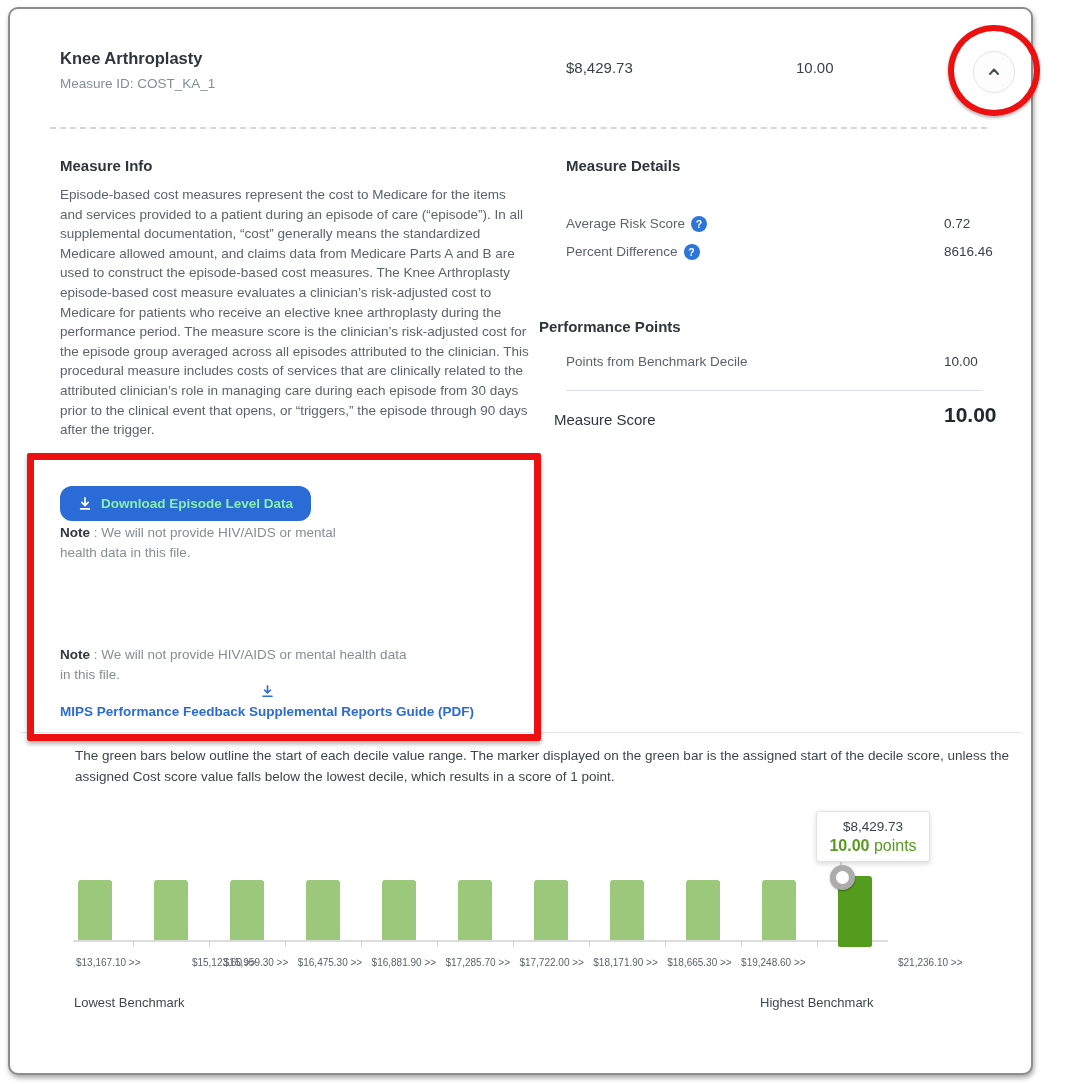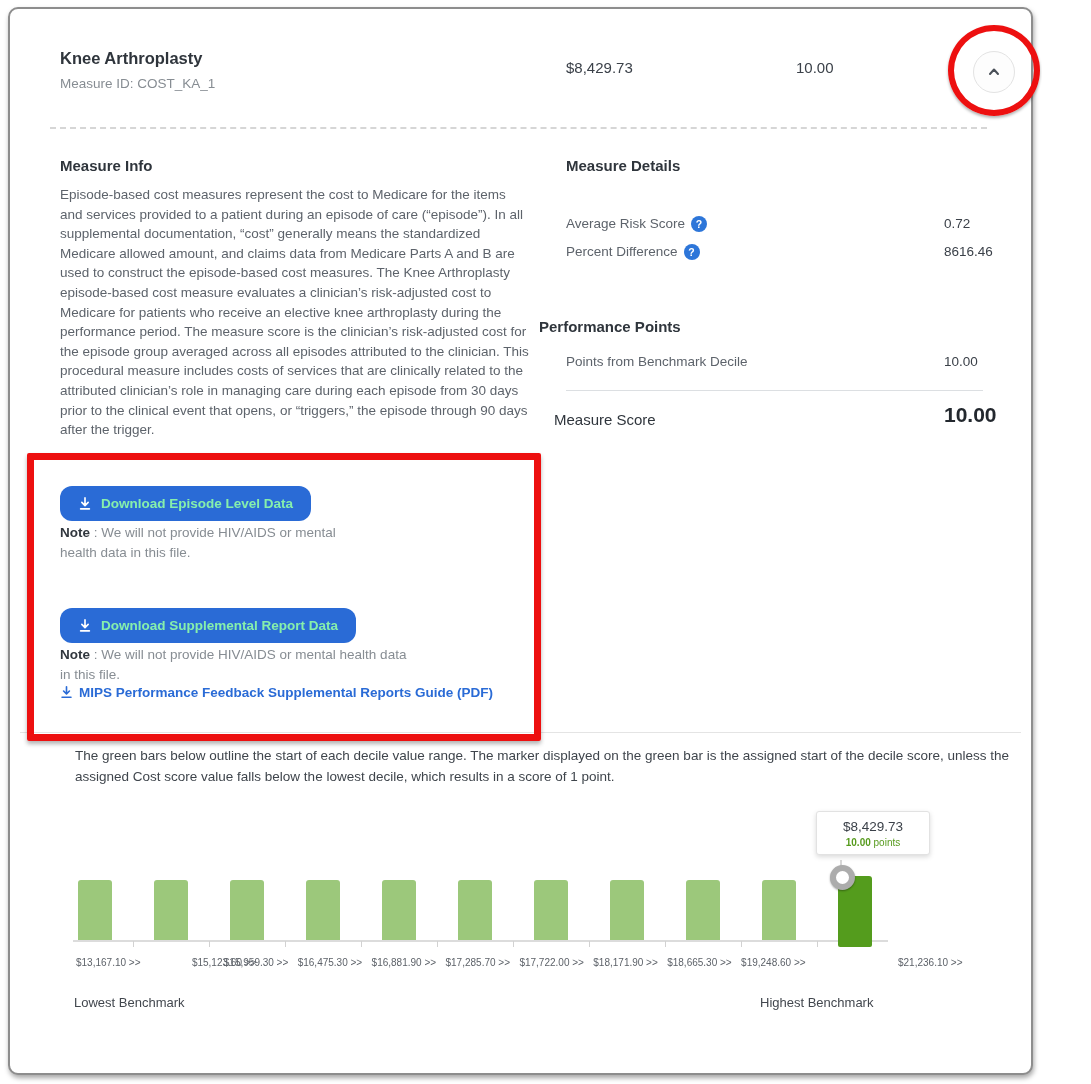--- a/index.html
+++ b/index.html
@@ -18,38 +18,38 @@
   
   .mi-h{position:absolute;left:50px;top:148px;}
   .mi-body{position:absolute;left:50px;top:176px;width:470px;font-size:13.5px;line-height:19.6px;color:#5d636b;}
   .dl-btn{position:absolute;left:50px;height:35px;background:#2a6bd6;border:none;border-radius:12px;color:#86efac;font-family:inherit;font-size:13.5px;font-weight:bold;display:flex;align-items:center;gap:9px;padding:0 18px;cursor:pointer;}
   .btn-episode{top:477px;}
   .btn-supp{top:599px;}
   .note{position:absolute;left:50px;font-size:13.5px;line-height:20px;color:#878d93;}
   .note b{color:#31373e;}
   .note-1{top:514px;width:305px;}
   .note-2{top:636px;width:350px;}
-  .guide-link{position:absolute;left:50px;top:676px;font-size:13.5px;font-weight:bold;color:#2a6bd6;display:flex;align-items:center;gap:6px;cursor:pointer;text-decoration:none;}
+  .guide-link{position:absolute;left:50px;top:676px;font-size:13.5px;font-weight:bold;color:#2a6bd6;display:flex;align-items:center;gap:6px;cursor:pointer;text-decoration:none;flex-direction:column;}
   
   .md-h{position:absolute;left:556px;top:148px;}
   .pp-h{position:absolute;left:529px;top:285px;margin-top:24px;}
   .drow{position:absolute;left:556px;width:484px;display:flex;font-size:13.5px;color:#5d636b;}
   .drow .val{position:absolute;left:378px;color:#3b4149;}
   .r1{top:179px;}.r2{top:207px;}.r3{top:235px;}
   .r4{top:317px;}.r5{top:345px;}
   .help{display:inline-flex;width:16px;height:16px;border-radius:50%;background:#2d76d9;color:#fff;font-size:10.5px;font-weight:bold;align-items:center;justify-content:center;margin-left:6px;vertical-align:-3px;cursor:pointer;}
   .score-div{position:absolute;left:556px;right:48px;top:381px;border-top:1px solid #dcdfe2;}
   .ms-label{position:absolute;left:544px;top:402px;font-size:15px;font-weight:normal;color:#2f353c;}
   .ms-value{position:absolute;left:934px;top:394px;font-size:21px;font-weight:bold;color:#23282e;}
   
   .sect-div{position:absolute;left:10px;right:10px;top:723px;border-top:1px solid #e4e4e4;}
   .chart-desc{position:absolute;left:65px;top:736px;width:980px;font-size:13.5px;line-height:21px;color:#3f454c;}
   .tooltip{position:absolute;left:806px;top:802px;width:104px;background:#fff;border:1px solid #e2e2e2;border-radius:3px;box-shadow:0 2px 5px rgba(0,0,0,.15);text-align:center;padding:7px 4px 6px;z-index:3;}
   .tt-cost{font-size:13.5px;color:#3b4149;margin-bottom:3px;}
-  .tt-pts{font-size:10px;color:#579b1e;}
+  .tt-pts{font-size:16px;color:#579b1e;}
   .tt-pts b{font-weight:bold;}
   .tt-stem{position:absolute;left:830px;top:851px;width:2px;height:9px;background:#d8d8d8;z-index:2;}
   .chart-area{position:absolute;left:63px;top:862px;width:815px;height:80px;}
   .baseline{position:absolute;left:0;top:69px;width:815px;border-top:2px solid #dcdcdc;}
   .bar{position:absolute;width:34px;top:9px;height:60px;background:#9cc87b;border-radius:3px 3px 0 0;}
   .bar.hl{top:5px;height:71px;background:#549c1d;border-radius:3px 3px 2px 2px;}
   .tick{position:absolute;top:70px;width:1px;height:6px;background:#d2d2d2;}
   .marker{position:absolute;left:820px;top:856px;width:25px;height:25px;box-sizing:border-box;border:6px solid #acacac;background:#fff;border-radius:50%;box-shadow:0 1px 2px rgba(0,0,0,.35);z-index:4;}
   .axis-labels{position:absolute;left:0;top:948px;width:1091px;height:16px;}
   .axis-label{position:absolute;font-size:10px;color:#5d6269;white-space:nowrap;text-align:center;}
@@ -87,29 +87,20 @@
       <span>
         <svg width="14" height="14" viewBox="0 0 16 16">
             <path d="M8 1v8.2M4.4 6.2L8 9.8l3.6-3.6" fill="none" stroke="#fff" stroke-width="1.9" stroke-linecap="round" stroke-linejoin="round"></path>
             <path d="M3 13.6h10" stroke="#fff" stroke-width="1.9" stroke-linecap="round"></path>
           </svg>
       </span>
       <span>Download Episode Level Data</span>
     </button>
     <div class="note note-1"><b>Note</b><span> : We will not provide HIV/AIDS or mental health data in this file.</span></div>
 
-    <button class="dl-btn btn-supp">
-      <span>
-        <svg width="14" height="14" viewBox="0 0 16 16">
-            <path d="M8 1v8.2M4.4 6.2L8 9.8l3.6-3.6" fill="none" stroke="#fff" stroke-width="1.9" stroke-linecap="round" stroke-linejoin="round"></path>
-            <path d="M3 13.6h10" stroke="#fff" stroke-width="1.9" stroke-linecap="round"></path>
-          </svg>
-      </span>
-      <span>Download Supplemental Report Data</span>
-    </button>
     <div class="note note-2"><b>Note</b><span> : We will not provide HIV/AIDS or mental health data in this file.</span></div>
 
     <a class="guide-link">
       <span>
         <svg width="13" height="13" viewBox="0 0 16 16">
             <path d="M8 1v8.2M4.4 6.2L8 9.8l3.6-3.6" fill="none" stroke="#2a6bd6" stroke-width="2" stroke-linecap="round" stroke-linejoin="round"></path>
             <path d="M2.5 13.8h11" stroke="#2a6bd6" stroke-width="2" stroke-linecap="round"></path>
           </svg>
       </span>
       <span>MIPS Performance Feedback Supplemental Reports Guide (PDF)</span>

